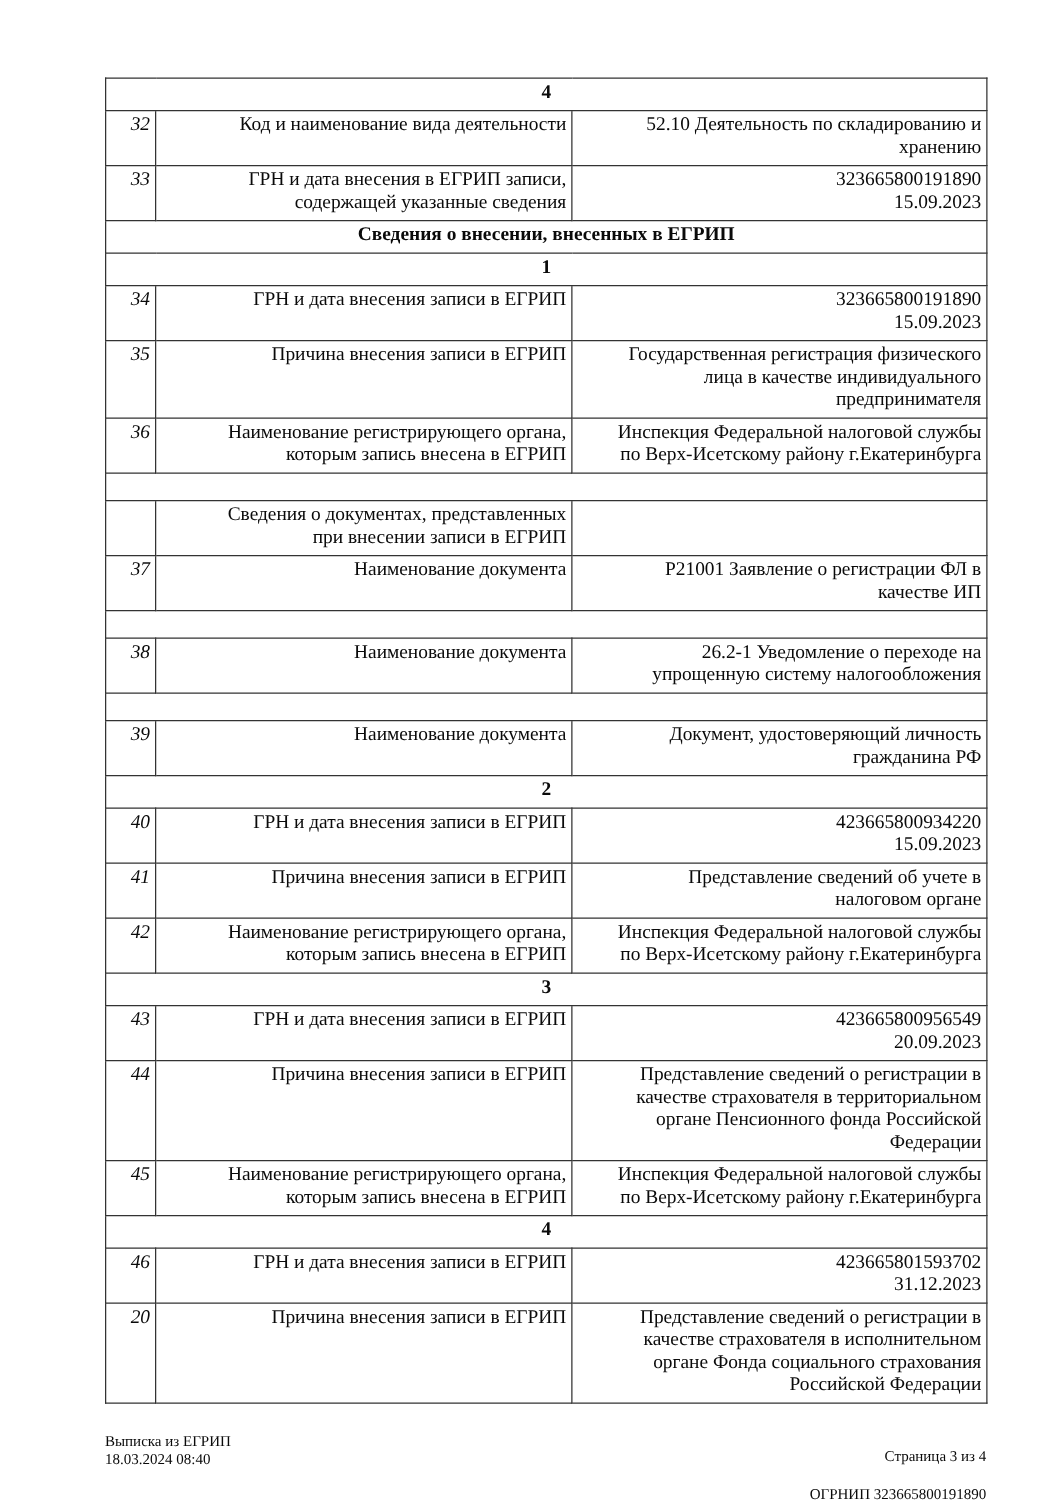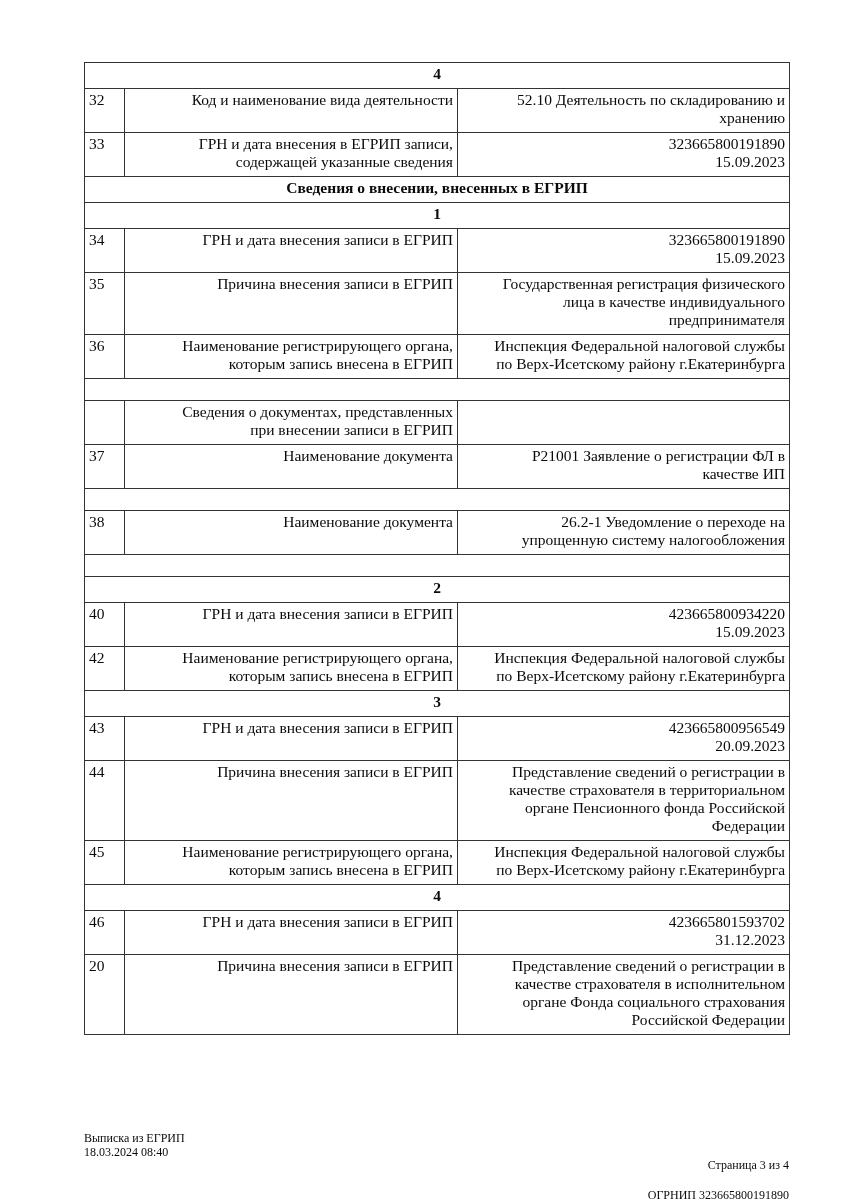--- a/index.html
+++ b/index.html
@@ -21,38 +21,38 @@
     table-layout: fixed;
     font-size: 15.5px;
     line-height: 18px;
   }
   table.egrip td {
     border: 1px solid #333333;
     vertical-align: top;
     padding: 2px 4px 5px 4px;
     overflow: hidden;
   }
-  td.c1 { text-align: left; padding-left: 1px; padding-right: 1px; }
+  td.c1 { text-align: right; padding-left: 1px; padding-right: 1px; font-style: italic; }
   td.c2, td.c3 { white-space: pre-line; text-align: right; }
   td.section-td {
     text-align: center;
     font-weight: bold;
     padding: 1px 4px 2px 4px;
     white-space: nowrap;
   }
   td.spacer-td { height: 14px; padding: 0; }
   .footer {
     position: absolute;
     left: 84px;
     top: 1130px;
     width: 705px;
     font-size: 12px;
     line-height: 14px;
   }
-  .footer-left { position: absolute; left: 0; top: 1px; text-align: left; }
+  .footer-left { position: absolute; left: 0; top: 16px; text-align: left; }
   .footer-center { position: absolute; left: 0; top: 14px; width: 705px; text-align: right; margin-top: 44px; }
   .footer-right { position: absolute; right: 0; top: 28px; text-align: right; }
 </style>
 </head>
 <body>
 
 <div class="page">
 
   <table class="egrip">
     <colgroup>
@@ -124,27 +124,39 @@
         <tr>
           <td class="c1">38</td>
           <td class="c2">Наименование документа</td>
           <td class="c3">26.2-1 Уведомление о переходе на
 упрощенную систему налогообложения</td>
         </tr>
         <tr>
           <td colspan="3" class="spacer-td"></td>
         </tr>
         <tr>
+          <td class="c1">39</td>
+          <td class="c2">Наименование документа</td>
+          <td class="c3">Документ, удостоверяющий личность
+гражданина РФ</td>
+        </tr>
+        <tr>
           <td colspan="3" class="section-td">2</td>
         </tr>
         <tr>
           <td class="c1">40</td>
           <td class="c2">ГРН и дата внесения записи в ЕГРИП</td>
           <td class="c3">423665800934220
 15.09.2023</td>
+        </tr>
+        <tr>
+          <td class="c1">41</td>
+          <td class="c2">Причина внесения записи в ЕГРИП</td>
+          <td class="c3">Представление сведений об учете в
+налоговом органе</td>
         </tr>
         <tr>
           <td class="c1">42</td>
           <td class="c2">Наименование регистрирующего органа,
 которым запись внесена в ЕГРИП</td>
           <td class="c3">Инспекция Федеральной налоговой службы
 по Верх-Исетскому району г.Екатеринбурга</td>
         </tr>
         <tr>
           <td colspan="3" class="section-td">3</td>

